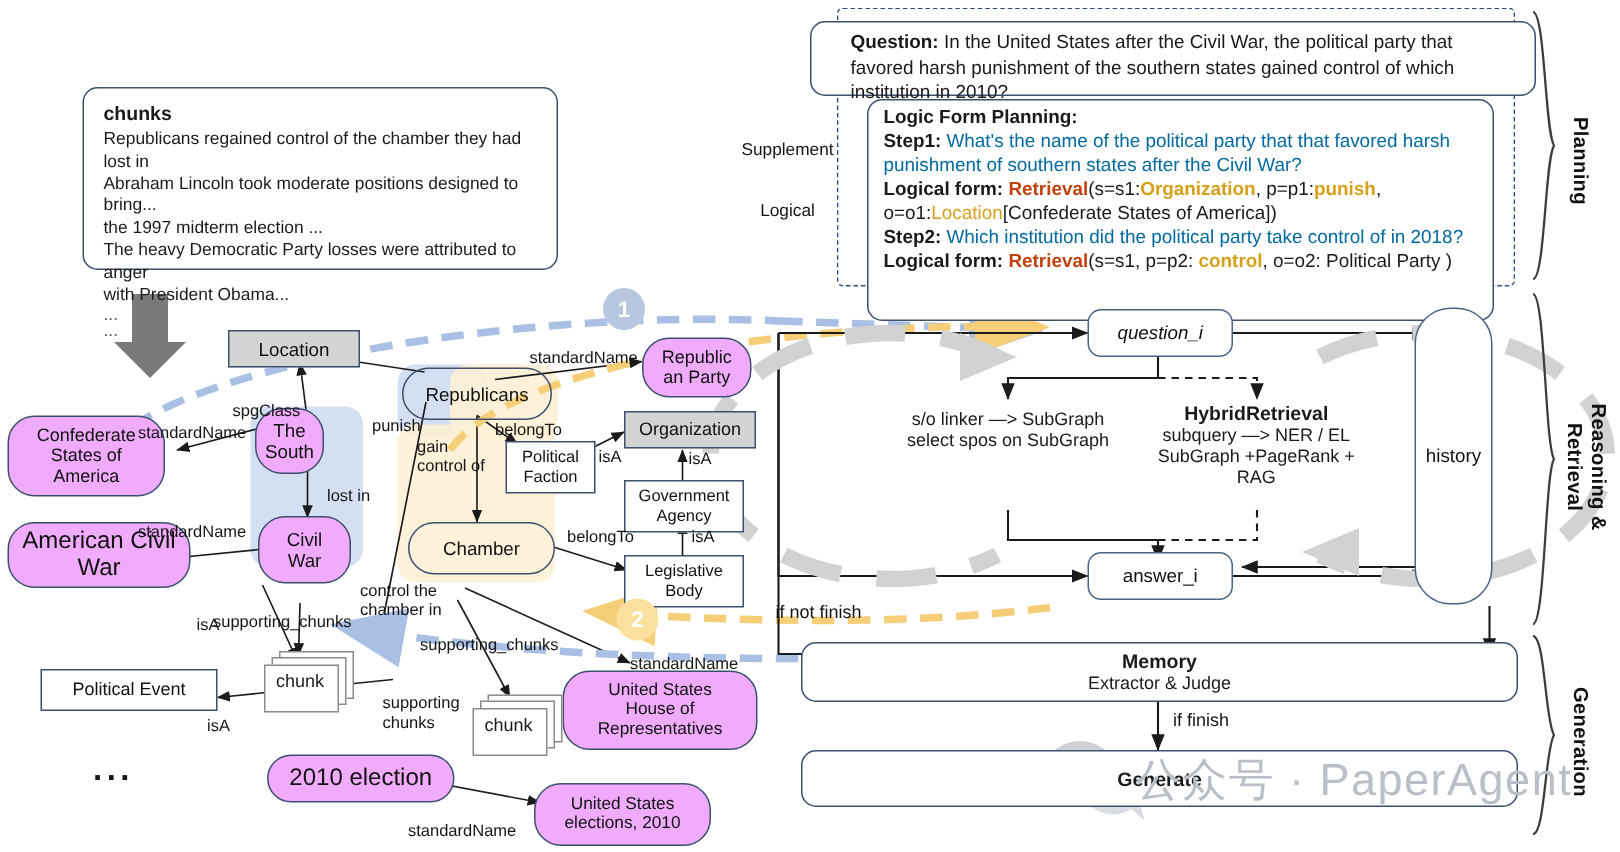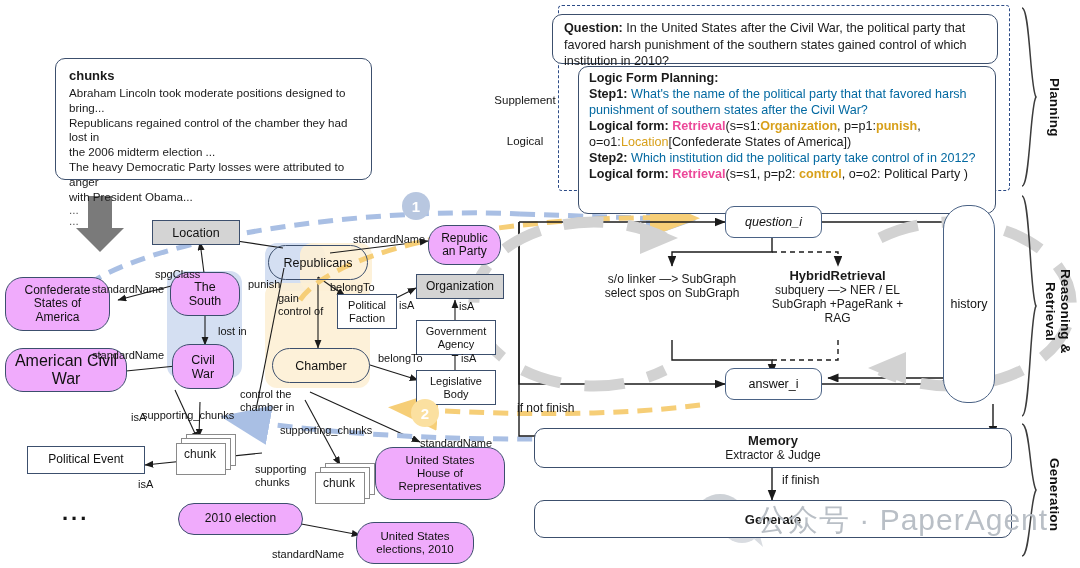--- a/index.html
+++ b/index.html
@@ -38,21 +38,21 @@
 
   
   .sect{position:absolute;writing-mode:vertical-rl;font-size:13.5px;font-weight:700;
         color:#111;letter-spacing:.2px;text-align:center;line-height:1.15;}
 
   svg.layer{position:absolute;left:0;top:0;width:1080px;height:568px;pointer-events:none;}
 
   .qtext{font-size:12.6px;line-height:1.32;color:#1a1a1a;}
   .qtext b{font-weight:700;}
   .gray{color:#0369a1;}
-  .blue{color:#ec4899;font-weight:700;}
+  .blue{color:#c2410c;font-weight:700;}
   .gold{color:#d8a01a;font-weight:700;}
   .goldn{color:#d8a01a;font-weight:400;}
 
   .wm{position:absolute;color:#b9bfc6;font-size:30px;letter-spacing:1px;
       font-family:"Liberation Sans",sans-serif;}
 </style>
 </head>
 <body>
 
 <div class="hl hl-blue" style="left:167px;top:271px;width:75px;height:107px;"></div>
@@ -151,66 +151,66 @@
     <path d="M754,539 l9,8 l-3,-11 z" fill="#d3d7dc"></path>
     <circle cx="712" cy="509" r="3.1" fill="#fff"></circle>
     <circle cx="729" cy="509" r="3.1" fill="#fff"></circle>
     <circle cx="736" cy="524" r="2.6" fill="#fff"></circle>
     <circle cx="750" cy="524" r="2.6" fill="#fff"></circle>
   </g>
 </svg>
 
 <div class="panel" style="left:55px;top:58px;width:317px;height:122px;padding:9px 13px;">
   <div style="font-size:13px;font-weight:700;margin-bottom:3px;">chunks</div>
+  <div style="font-size:11.6px;line-height:1.28;">Republicans regained control of the chamber they had lost in</div>
   <div style="font-size:11.6px;line-height:1.28;">Abraham Lincoln took moderate positions designed to bring...</div>
-  <div style="font-size:11.6px;line-height:1.28;">Republicans regained control of the chamber they had lost in</div>
-  <div style="font-size:11.6px;line-height:1.28;">the 2006 midterm election ...</div>
+  <div style="font-size:11.6px;line-height:1.28;">the 1997 midterm election ...</div>
   <div style="font-size:11.6px;line-height:1.28;">The heavy Democratic Party losses were attributed to anger</div>
   <div style="font-size:11.6px;line-height:1.28;">with President Obama...</div>
   <div style="font-size:11.6px;line-height:.9;color:#555;">...</div>
   <div style="font-size:11.6px;line-height:1.1;color:#555;">...</div>
 </div>
 
 <div class="abs" style="left:558px;top:5px;width:452px;height:186px;border:1.5px dashed #2b4a86;border-radius:4px;"></div>
 
-<div class="panel" style="left:552px;top:14px;width:446px;height:50px;padding:5px 11px;">
+<div class="panel" style="left:540px;top:14px;width:484px;height:50px;padding:5px 26px;">
   <div class="qtext">
     <b>Question:</b>
     <span>In the United States after the Civil War, the political party that favored harsh punishment of the southern states gained control of which institution in 2010?</span>
   </div>
 </div>
 
 <div class="panel" style="left:578px;top:66px;width:418px;height:148px;padding:3px 10px;border-radius:10px;">
   <div class="qtext" style="font-weight:700;">Logic Form Planning:</div>
   <div class="qtext" style="margin-top:-1px;">
     <b>Step1:</b>
     <span class="gray">What's the name of the political party that that favored harsh punishment of southern states after the Civil War?</span>
   </div>
   <div class="qtext" style="margin-top:-1px;">
     <b>Logical form:</b>
     <span class="blue">Retrieval</span><span>(s=s1:</span><span class="gold">Organization</span><span>, p=p1:</span><span class="gold">punish</span><span>, o=o1:</span><span class="goldn">Location</span><span>[Confederate States of America])</span>
   </div>
   <div class="qtext" style="margin-top:-1px;">
     <b>Step2:</b>
-    <span class="gray">Which institution did the political party take control of in 2012?</span>
+    <span class="gray">Which institution did the political party take control of in 2018?</span>
   </div>
   <div class="qtext" style="margin-top:-1px;">
     <b>Logical form:</b>
     <span class="blue">Retrieval</span><span>(s=s1, p=p2: </span><span class="gold">control</span><span>, o=o2: Political Party )</span>
   </div>
 </div>
 
 <div class="elab" style="left:485px;top:66px;width:80px;text-align:center;font-size:11.5px;line-height:1.2;">
   <div>Supplement</div>
   <div>Logical</div>
 </div>
 
 <div class="node cls" style="left:152px;top:220px;width:88px;height:25px;">Location</div>
 
-<div class="node ent" style="left:170px;top:272px;width:70px;height:44px;white-space:pre-line;">The
+<div class="node ent" style="left:170px;top:272px;width:46px;height:44px;white-space:pre-line;">The
 South</div>
 
 <div class="node ent" style="left:5px;top:277px;width:105px;height:54px;white-space:pre-line;font-size:12px;">Confederate
 States of
 America</div>
 
 <div class="node ent" style="left:172px;top:344px;width:62px;height:45px;white-space:pre-line;">Civil
 War</div>
 
 <div class="node ent" style="left:5px;top:348px;width:122px;height:44px;white-space:pre-line;font-size:16px;">American Civil
@@ -229,21 +229,21 @@
 <div class="node typ" style="left:416px;top:320px;width:80px;height:35px;white-space:pre-line;font-size:11px;">Government
 Agency</div>
 
 <div class="node ent" style="left:272px;top:348px;width:98px;height:35px;background:transparent;">Chamber</div>
 
 <div class="node typ" style="left:416px;top:370px;width:80px;height:35px;white-space:pre-line;font-size:11px;">Legislative
 Body</div>
 
 <div class="node typ" style="left:27px;top:446px;width:118px;height:28px;font-size:12px;">Political Event</div>
 
-<div class="node ent" style="left:178px;top:503px;width:125px;height:32px;font-size:12px;">2010 election</div>
+<div class="node ent" style="left:178px;top:503px;width:125px;height:32px;font-size:16px;">2010 election</div>
 
 <div class="node ent" style="left:375px;top:447px;width:130px;height:53px;white-space:pre-line;font-size:11.5px;">United States
 House of
 Representatives</div>
 
 <div class="node ent" style="left:356px;top:522px;width:118px;height:42px;white-space:pre-line;font-size:11.5px;">United States
 elections, 2010</div>
 
 <div class="chunkstack" style="left:176px;top:434px;width:62px;height:40px;">
   <i style="left:10px;top:0;width:48px;height:30px;"></i>

